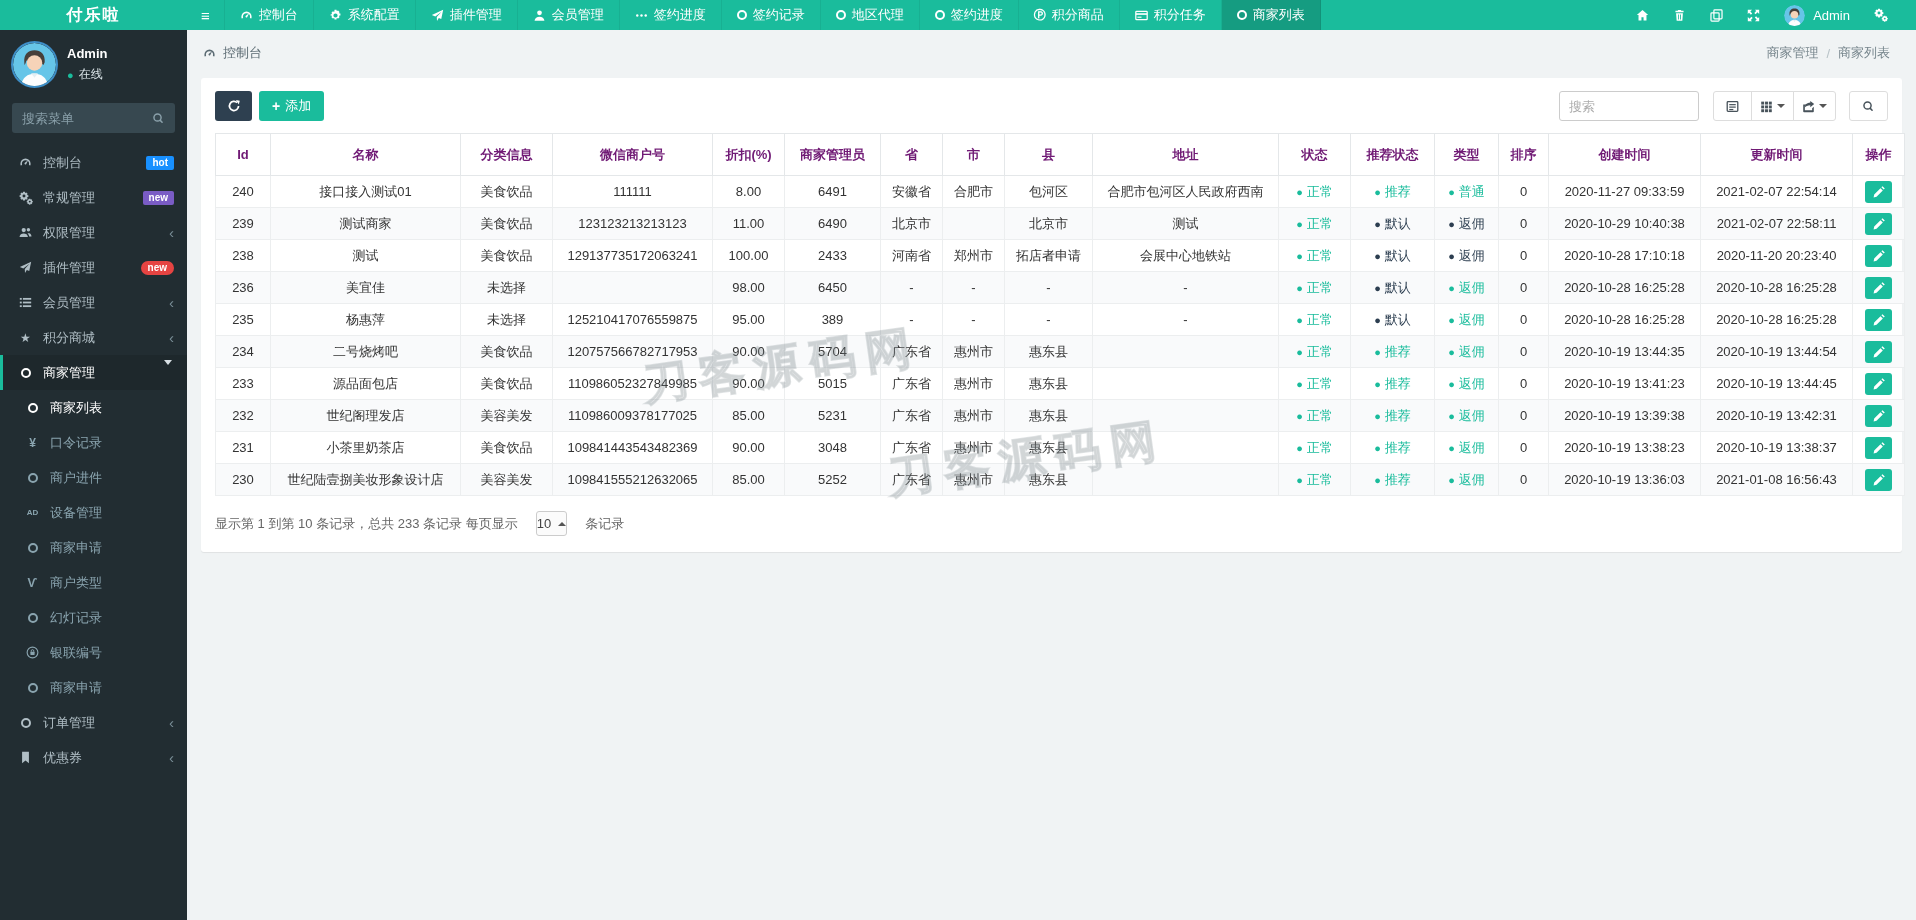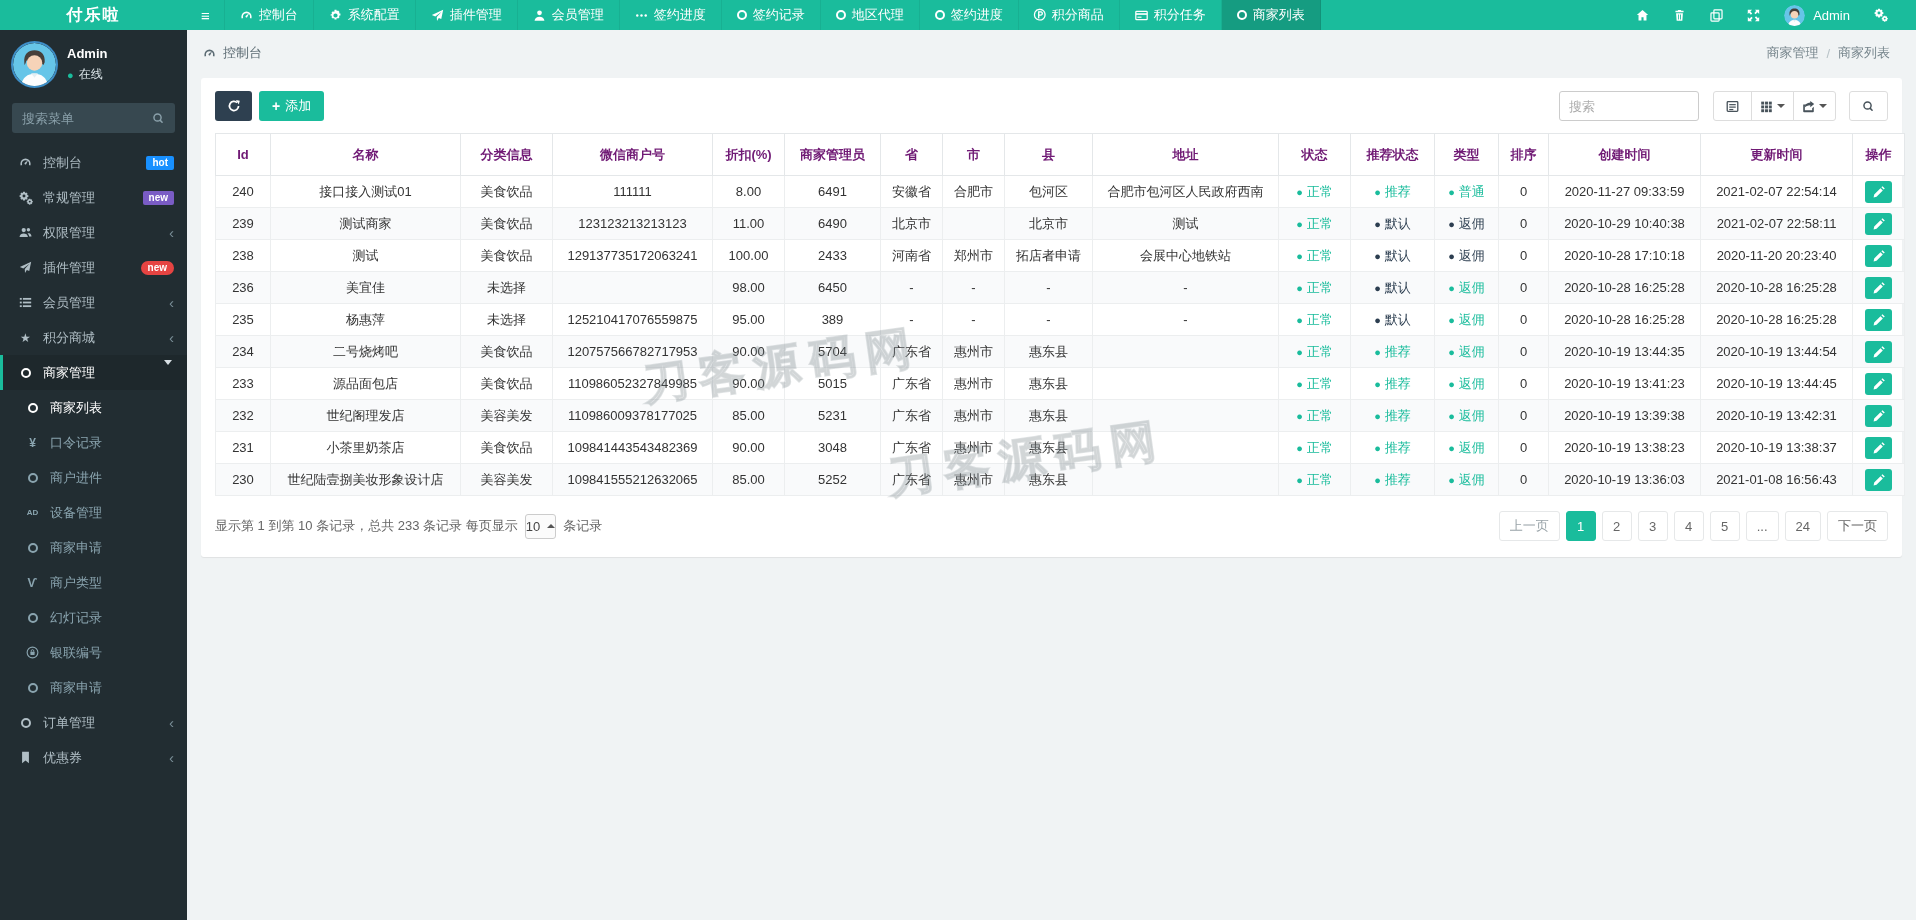--- a/index.html
+++ b/index.html
@@ -86,21 +86,21 @@
   td{height:32px;color:#333}
   tbody tr:nth-child(even){background:#f9fafb}
   .st{display:inline-flex;align-items:center;gap:4px}
   .st .dot{font-size:11px}
   .st-on{color:#1abc9c}
   .st-off{color:#2c3e50}
   .edit-btn{width:27px;height:22px;background:#1abc9c;border:none;border-radius:3px;color:#fff;display:inline-flex;align-items:center;justify-content:center;cursor:pointer;vertical-align:middle}
 
   
   .pager{display:flex;align-items:center;margin-top:15px;color:#666}
-  .pager-left{display:flex;align-items:center;gap:7px}
+  .pager-left{display:flex;align-items:center;gap:18px}
   .pgsize{display:inline-flex;align-items:center;gap:7px;border:1px solid #ccc;background:#fbfbfb;border-radius:3px;padding:4px 0;color:#444;cursor:pointer}
   .pages{margin-left:auto;display:flex;gap:6px}
   .page-btn{min-width:30px;height:30px;padding:0 10px;border:1px solid #e6e8e9;background:#fff;color:#666;display:inline-flex;align-items:center;justify-content:center;border-radius:3px;cursor:pointer;font-size:13px}
   .page-btn.active{background:#1abc9c;border-color:#1abc9c;color:#fff}
   .page-btn.muted{color:#9aa4a9}
 
   
   .watermark{position:absolute;font-size:46px;font-weight:bold;letter-spacing:10px;color:rgba(120,130,136,.14);-webkit-text-stroke:1.5px rgba(120,130,136,.22);transform:rotate(-8deg);pointer-events:none;z-index:6;white-space:nowrap}
   .wm1{left:455px;top:305px}
   .wm2{left:700px;top:398px}
@@ -925,30 +925,19 @@
 
       <div class="pager">
         <div class="pager-left">
           <span>显示第 1 到第 10 条记录，总共 233 条记录 每页显示</span>
           <span class="pgsize">
             <span>10</span>
             <span class="caret-up"></span>
           </span>
           <span>条记录</span>
         </div>
-        <div class="pages">
-            <button class="page-btn muted">上一页</button>
-            <button class="page-btn active">1</button>
-            <button class="page-btn">2</button>
-            <button class="page-btn">3</button>
-            <button class="page-btn">4</button>
-            <button class="page-btn">5</button>
-            <button class="page-btn">...</button>
-            <button class="page-btn">24</button>
-            <button class="page-btn">下一页</button>
-          </div>
       </div>
     </div>
 
     <div class="watermark wm1">刀客源码网</div>
     <div class="watermark wm2">刀客源码网</div>
   </main>
 </div>
 
 </body></html>

